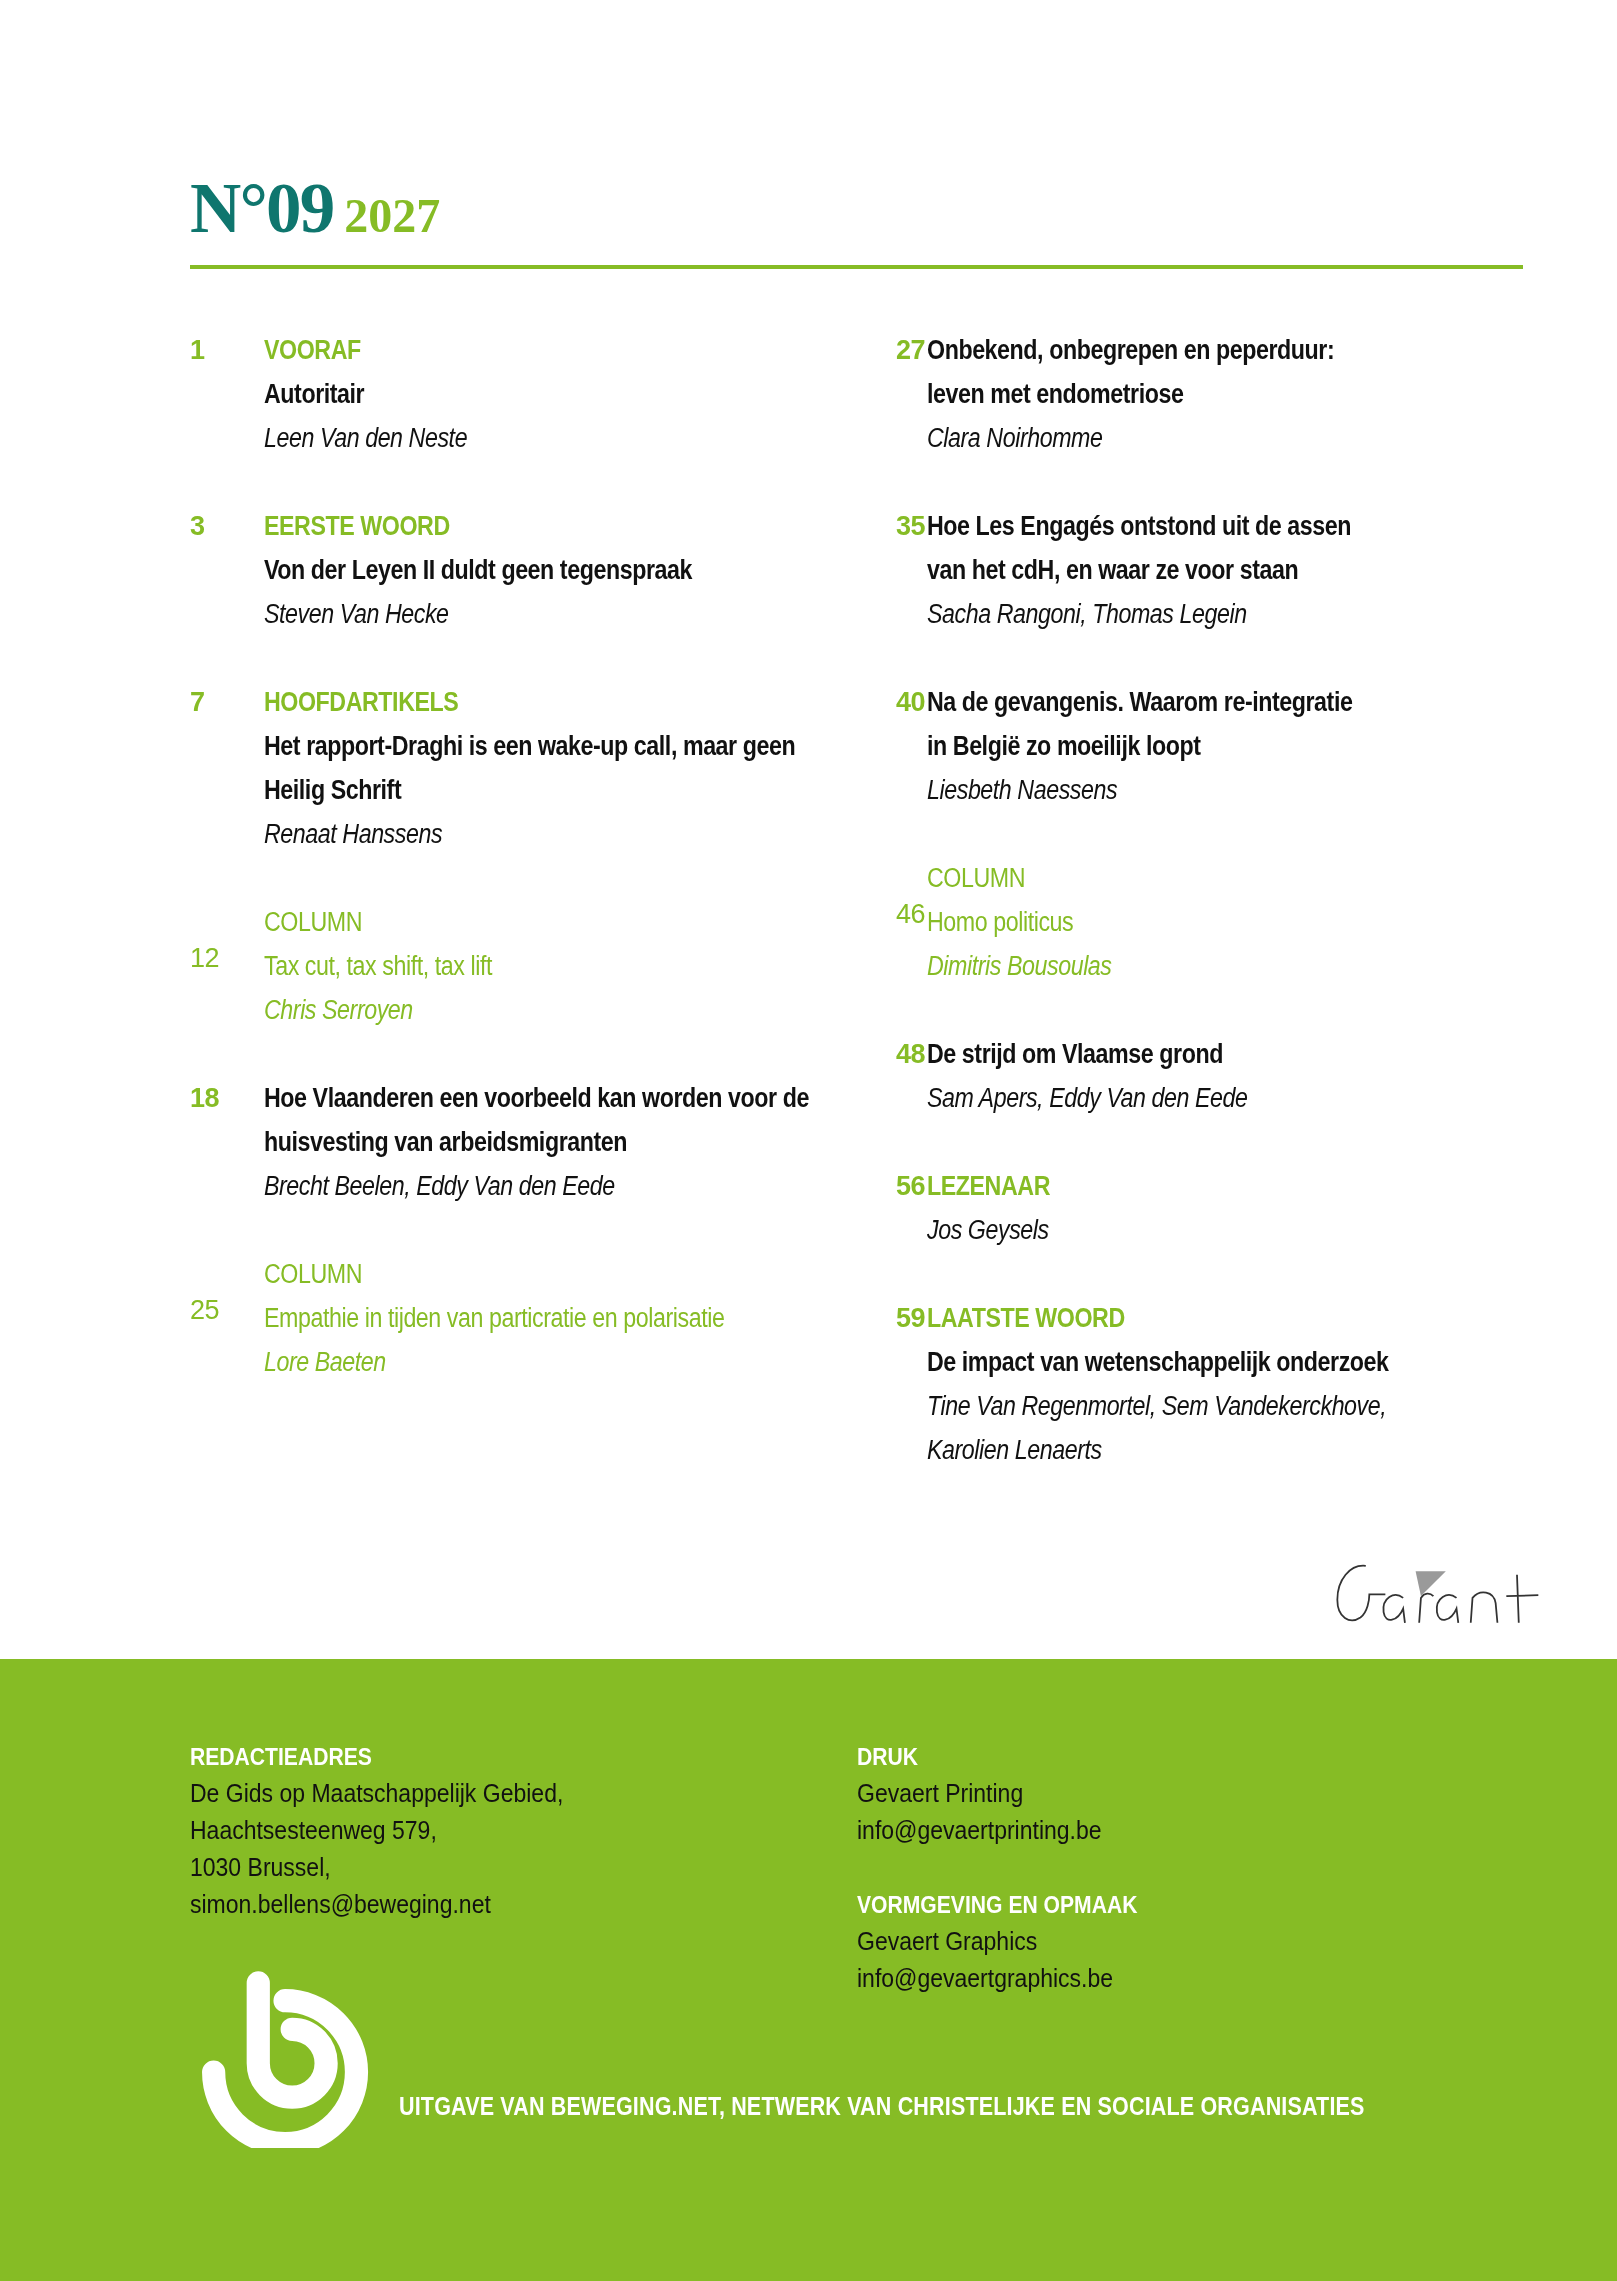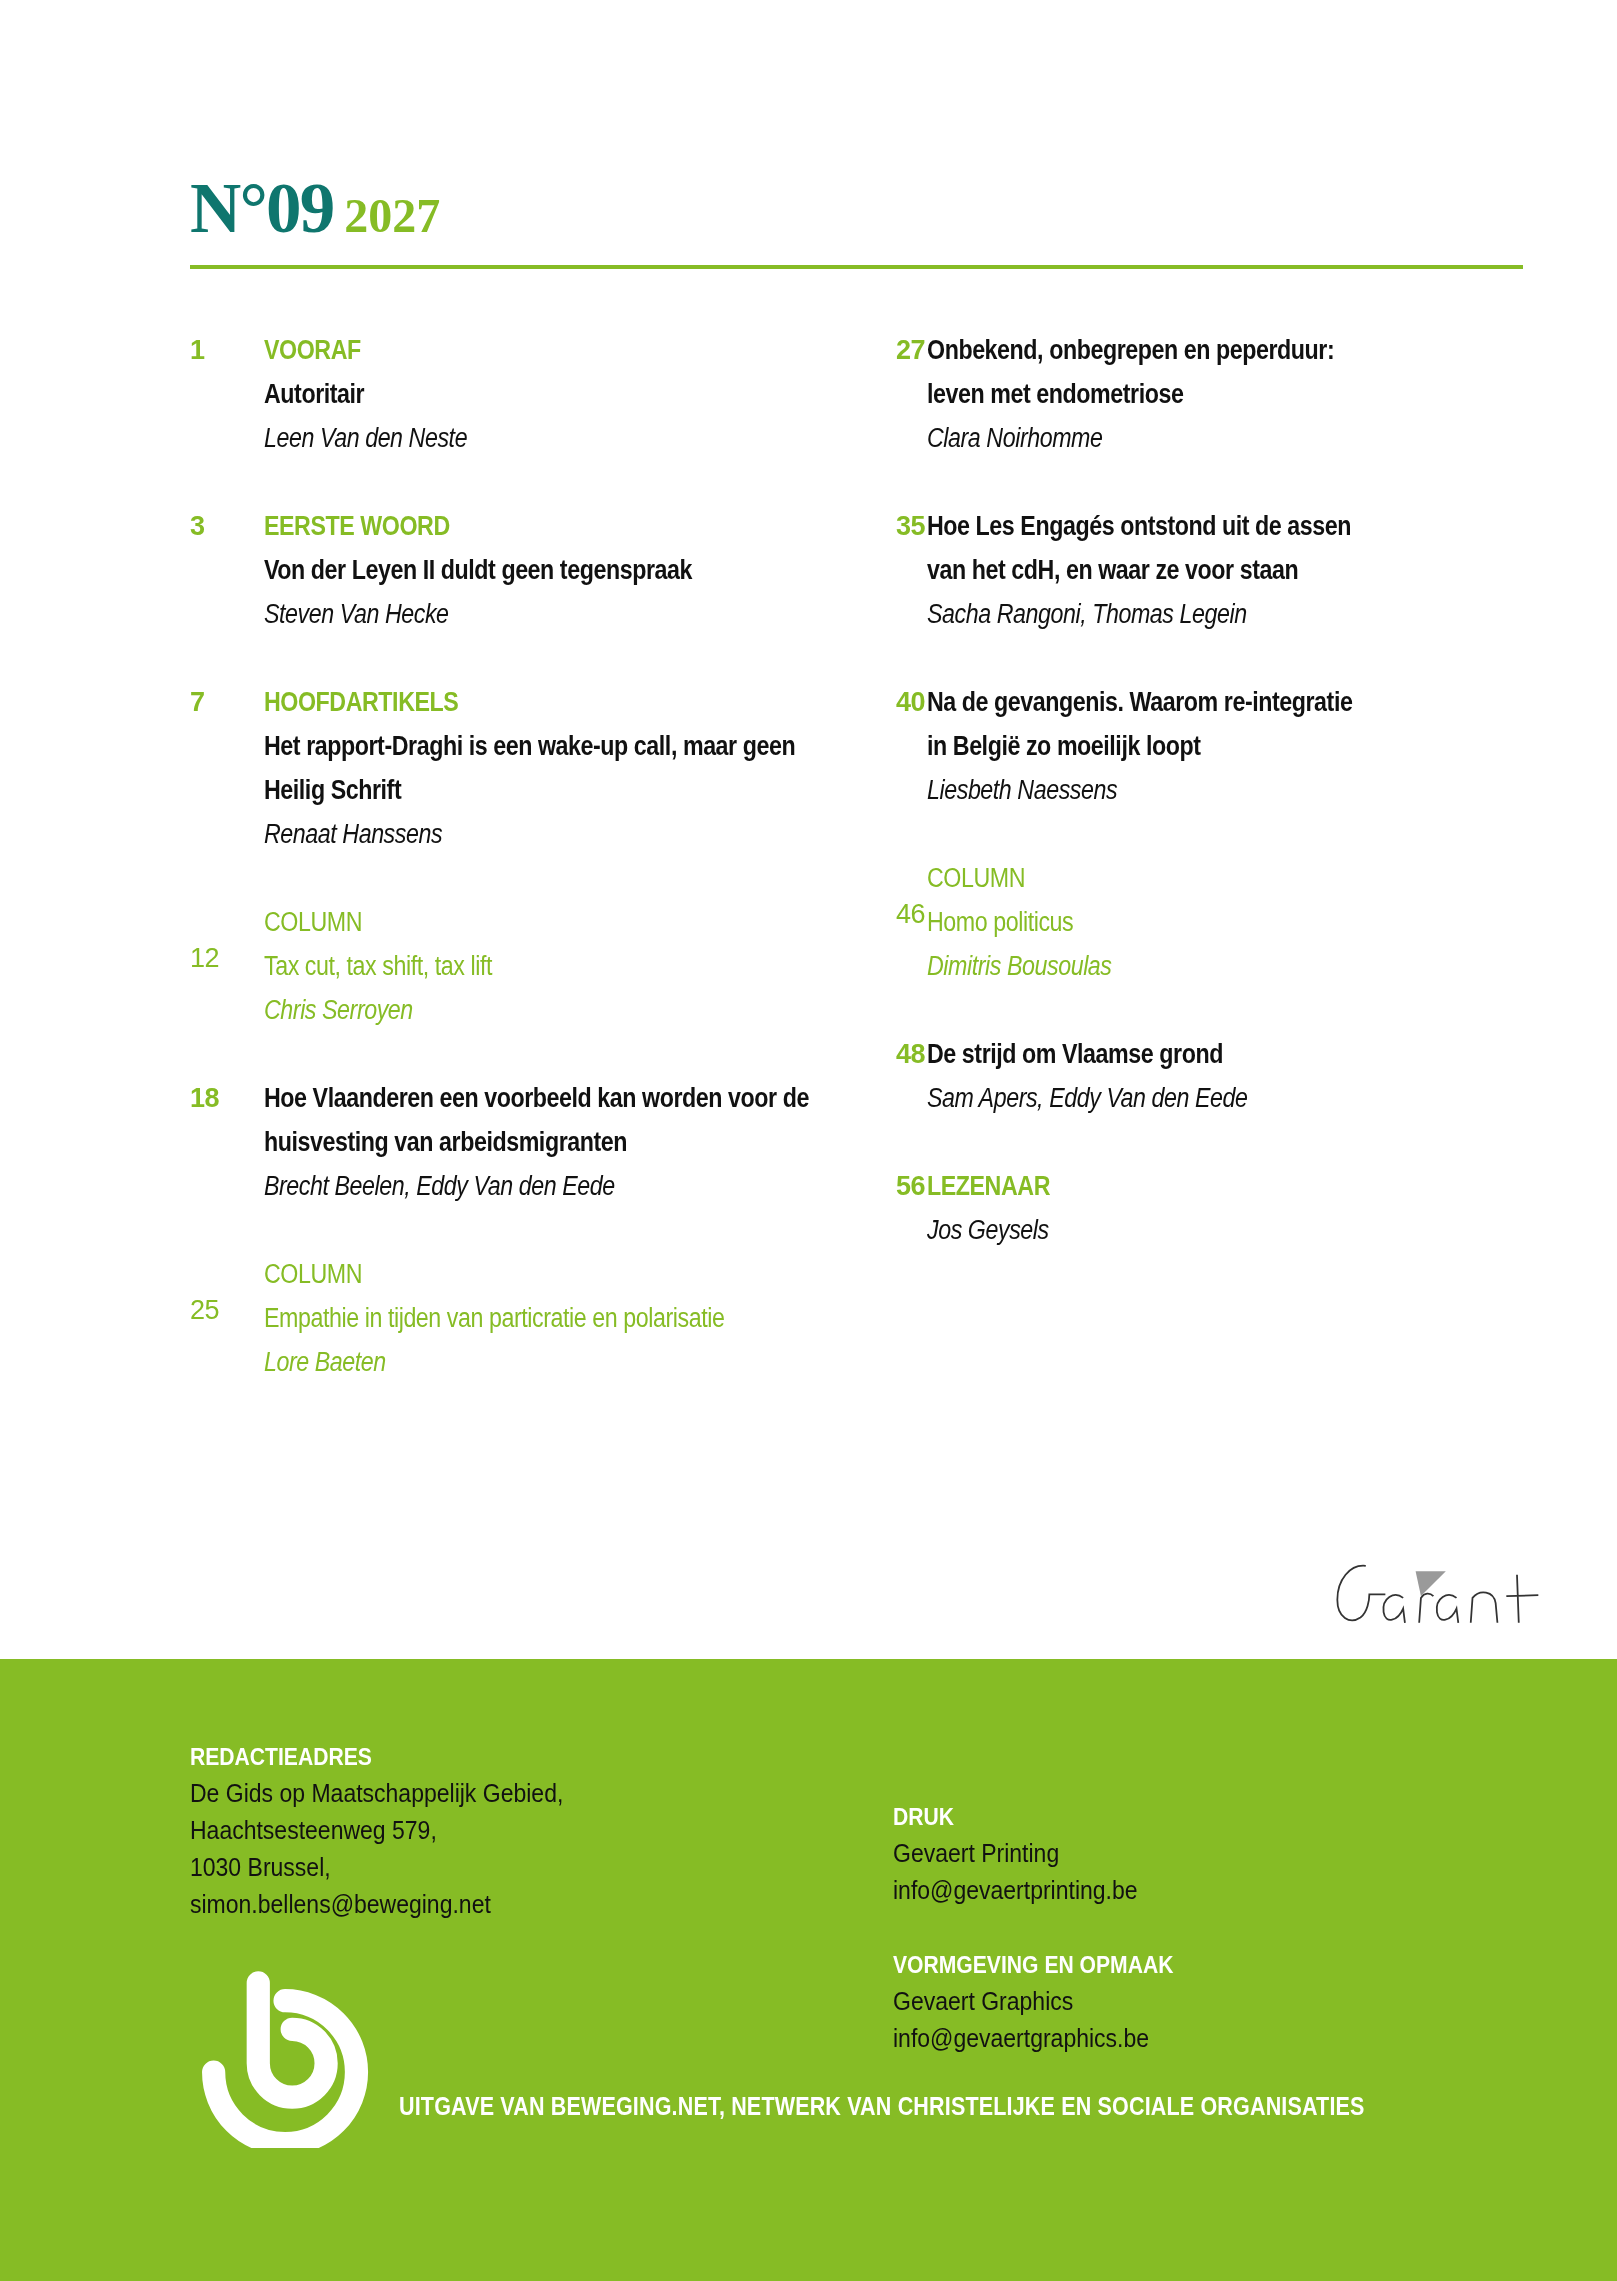--- a/index.html
+++ b/index.html
@@ -133,20 +133,29 @@
         <div class="line author">Sam Apers, Eddy Van den Eede</div>
       </div>
     </div>
     <div class="entry">
       <div class="num">56</div>
       <div class="body">
         <div class="line section">LEZENAAR</div>
         <div class="line author">Jos Geysels</div>
       </div>
     </div>
+    <div class="entry">
+      <div class="num">59</div>
+      <div class="body">
+        <div class="line section">LAATSTE WOORD</div>
+        <div class="line title">De impact van wetenschappelijk onderzoek</div>
+        <div class="line author">Tine Van Regenmortel, Sem Vandekerckhove,</div>
+        <div class="line author">Karolien Lenaerts</div>
+      </div>
+    </div>
   </div>
 
 <svg class="garant" viewBox="0 0 235 85">
   <path d="M38 12 C 20 10, 6 28, 6 50 C 6 70, 20 78, 32 70 C 40 64, 42 50, 42 44 L 60 44" fill="none" stroke="#333" stroke-width="2"></path>
   <path d="M80 48 C 70 40, 56 48, 58 64 C 60 78, 74 74, 80 60 L 82 76" fill="none" stroke="#333" stroke-width="2"></path>
   <polygon points="94,18 128,18 100,46" fill="#9a9a9a"></polygon>
   <path d="M98 76 L 100 48 C 104 42, 110 42, 114 46" fill="none" stroke="#333" stroke-width="2"></path>
   <path d="M140 48 C 130 40, 116 48, 118 64 C 120 78, 134 74, 140 60 L 142 76" fill="none" stroke="#333" stroke-width="2"></path>
   <path d="M156 76 L 158 48 C 166 38, 182 40, 184 54 L 186 76" fill="none" stroke="#333" stroke-width="2"></path>
   <path d="M208 22 L 210 76 M 196 46 L 232 45" fill="none" stroke="#333" stroke-width="2"></path>
@@ -155,21 +164,21 @@
 <div class="footer"></div>
 
 <div class="fblock" style="left:190px; top:1738px;">
   <div class="fhead">REDACTIEADRES</div>
   <div class="ftext">De Gids op Maatschappelijk Gebied,</div>
   <div class="ftext">Haachtsesteenweg 579,</div>
   <div class="ftext">1030 Brussel,</div>
   <div class="ftext">simon.bellens@beweging.net</div>
 </div>
 
-<div class="fblock" style="left:857px; top:1798px;margin-left:36px;">
+<div class="fblock" style="left:857px; top:1738px;">
   <div class="fhead">DRUK</div>
   <div class="ftext">Gevaert Printing</div>
   <div class="ftext">info@gevaertprinting.be</div>
   <div class="fgap"></div>
   <div class="fhead">VORMGEVING EN OPMAAK</div>
   <div class="ftext">Gevaert Graphics</div>
   <div class="ftext">info@gevaertgraphics.be</div>
 </div>
 
 <svg class="logo" viewBox="0 0 205 205">

